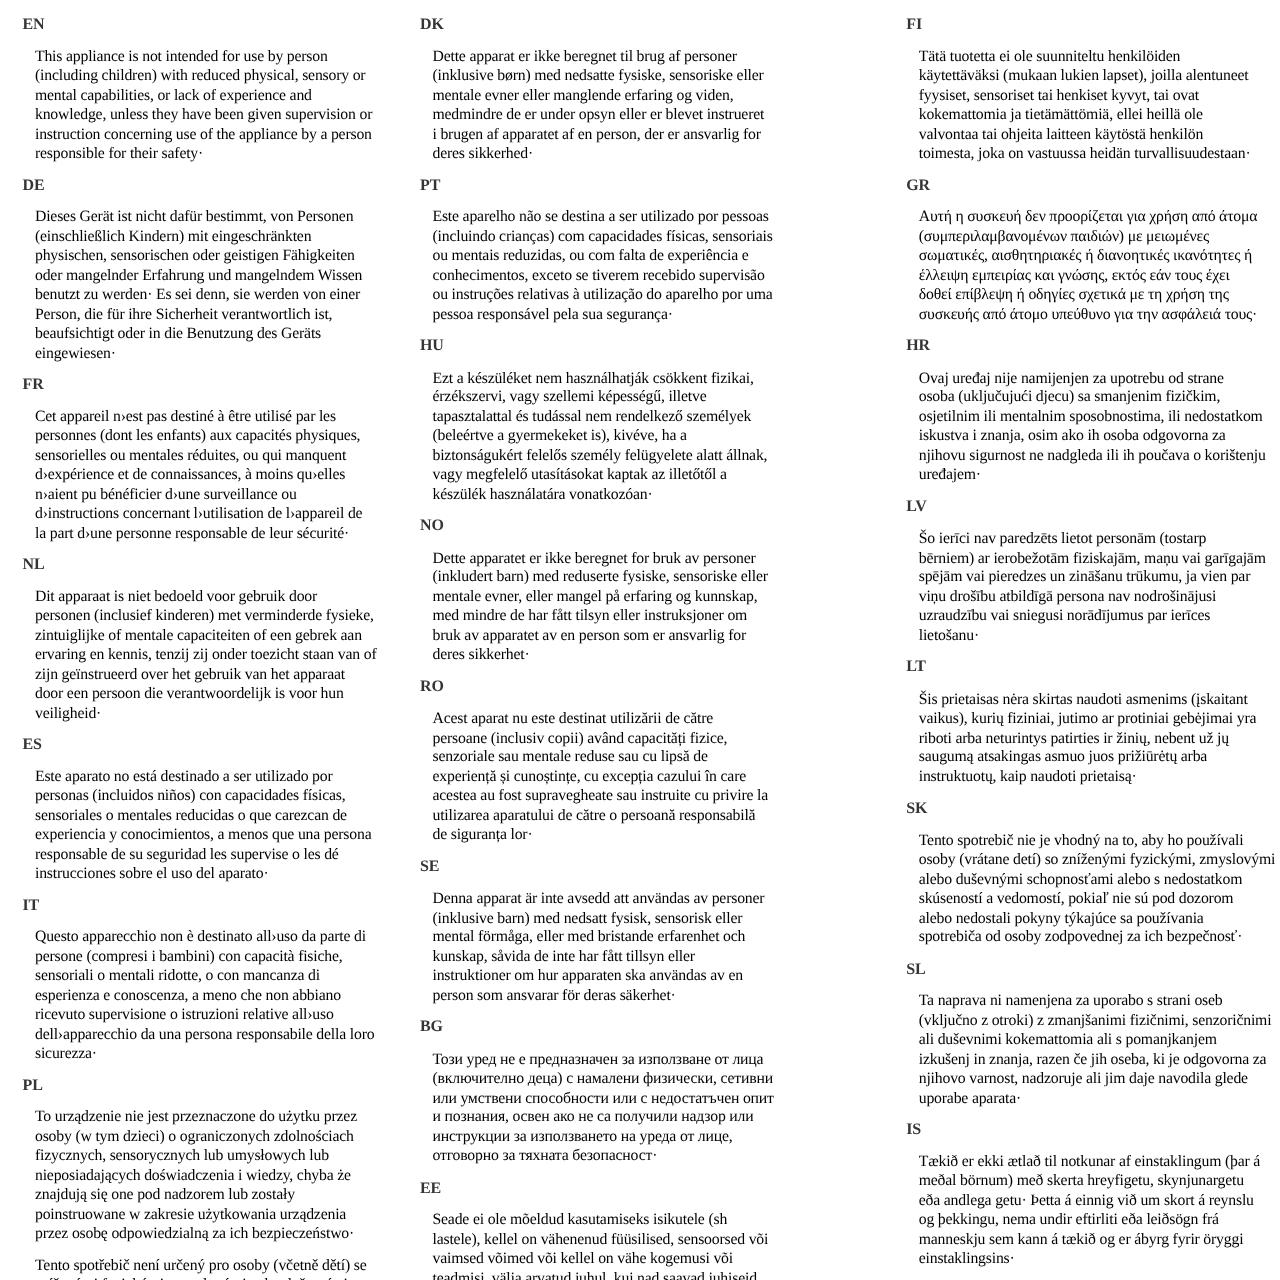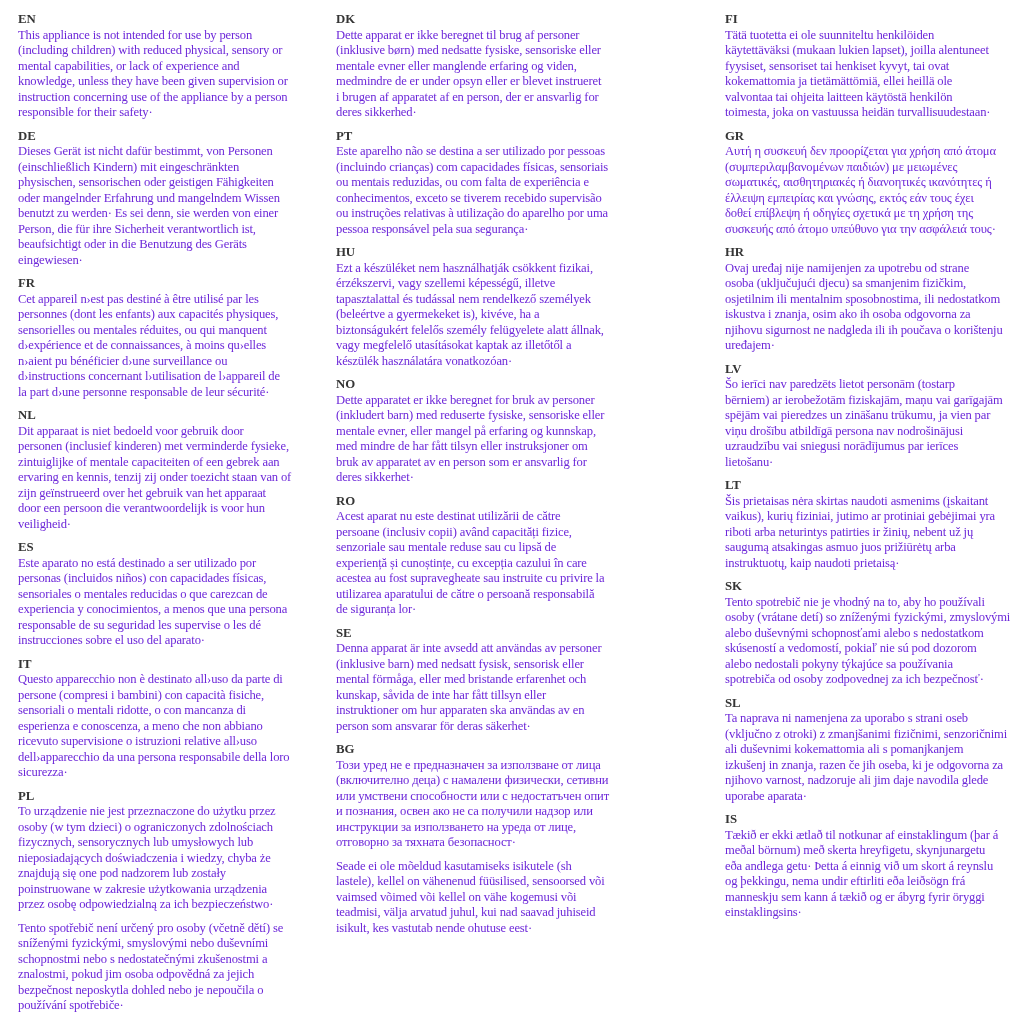--- a/index.html
+++ b/index.html
@@ -28,27 +28,27 @@
   }
   h2 {
     margin: 0;
     font-size: 12.8px;
     font-weight: bold;
     line-height: 15.5px;
     letter-spacing: -0.1px;
     color: #353535;
   }
   p {
-    margin: 0;
+    margin: 10px;
     font-size: 12.6px;
     font-weight: normal;
     line-height: 15.5px;
     letter-spacing: -0.15px;
     white-space: pre;
-    color: #6d28d9;
+    color: #000000;
   }
 </style>
 </head>
 <body>
 
 <div class="page">
   <div class="col col-1">
       <section>
         <h2>EN</h2>
         <p>This appliance is not intended for use by person
@@ -187,20 +187,21 @@
       <section>
         <h2>BG</h2>
         <p>Този уред не е предназначен за използване от лица
 (включително деца) с намалени физически, сетивни
 или умствени способности или с недостатъчен опит
 и познания, освен ако не са получили надзор или
 инструкции за използването на уреда от лице,
 отговорно за тяхната безопасност·</p>
       </section>
       <section>
+        <h2>EE</h2>
         <p>Seade ei ole mõeldud kasutamiseks isikutele (sh
 lastele), kellel on vähenenud füüsilised, sensoorsed või
 vaimsed võimed või kellel on vähe kogemusi või
 teadmisi, välja arvatud juhul, kui nad saavad juhiseid
 isikult, kes vastutab nende ohutuse eest·</p>
       </section>
     </div>
   <div class="col col-3">
       <section>
         <h2>FI</h2>

